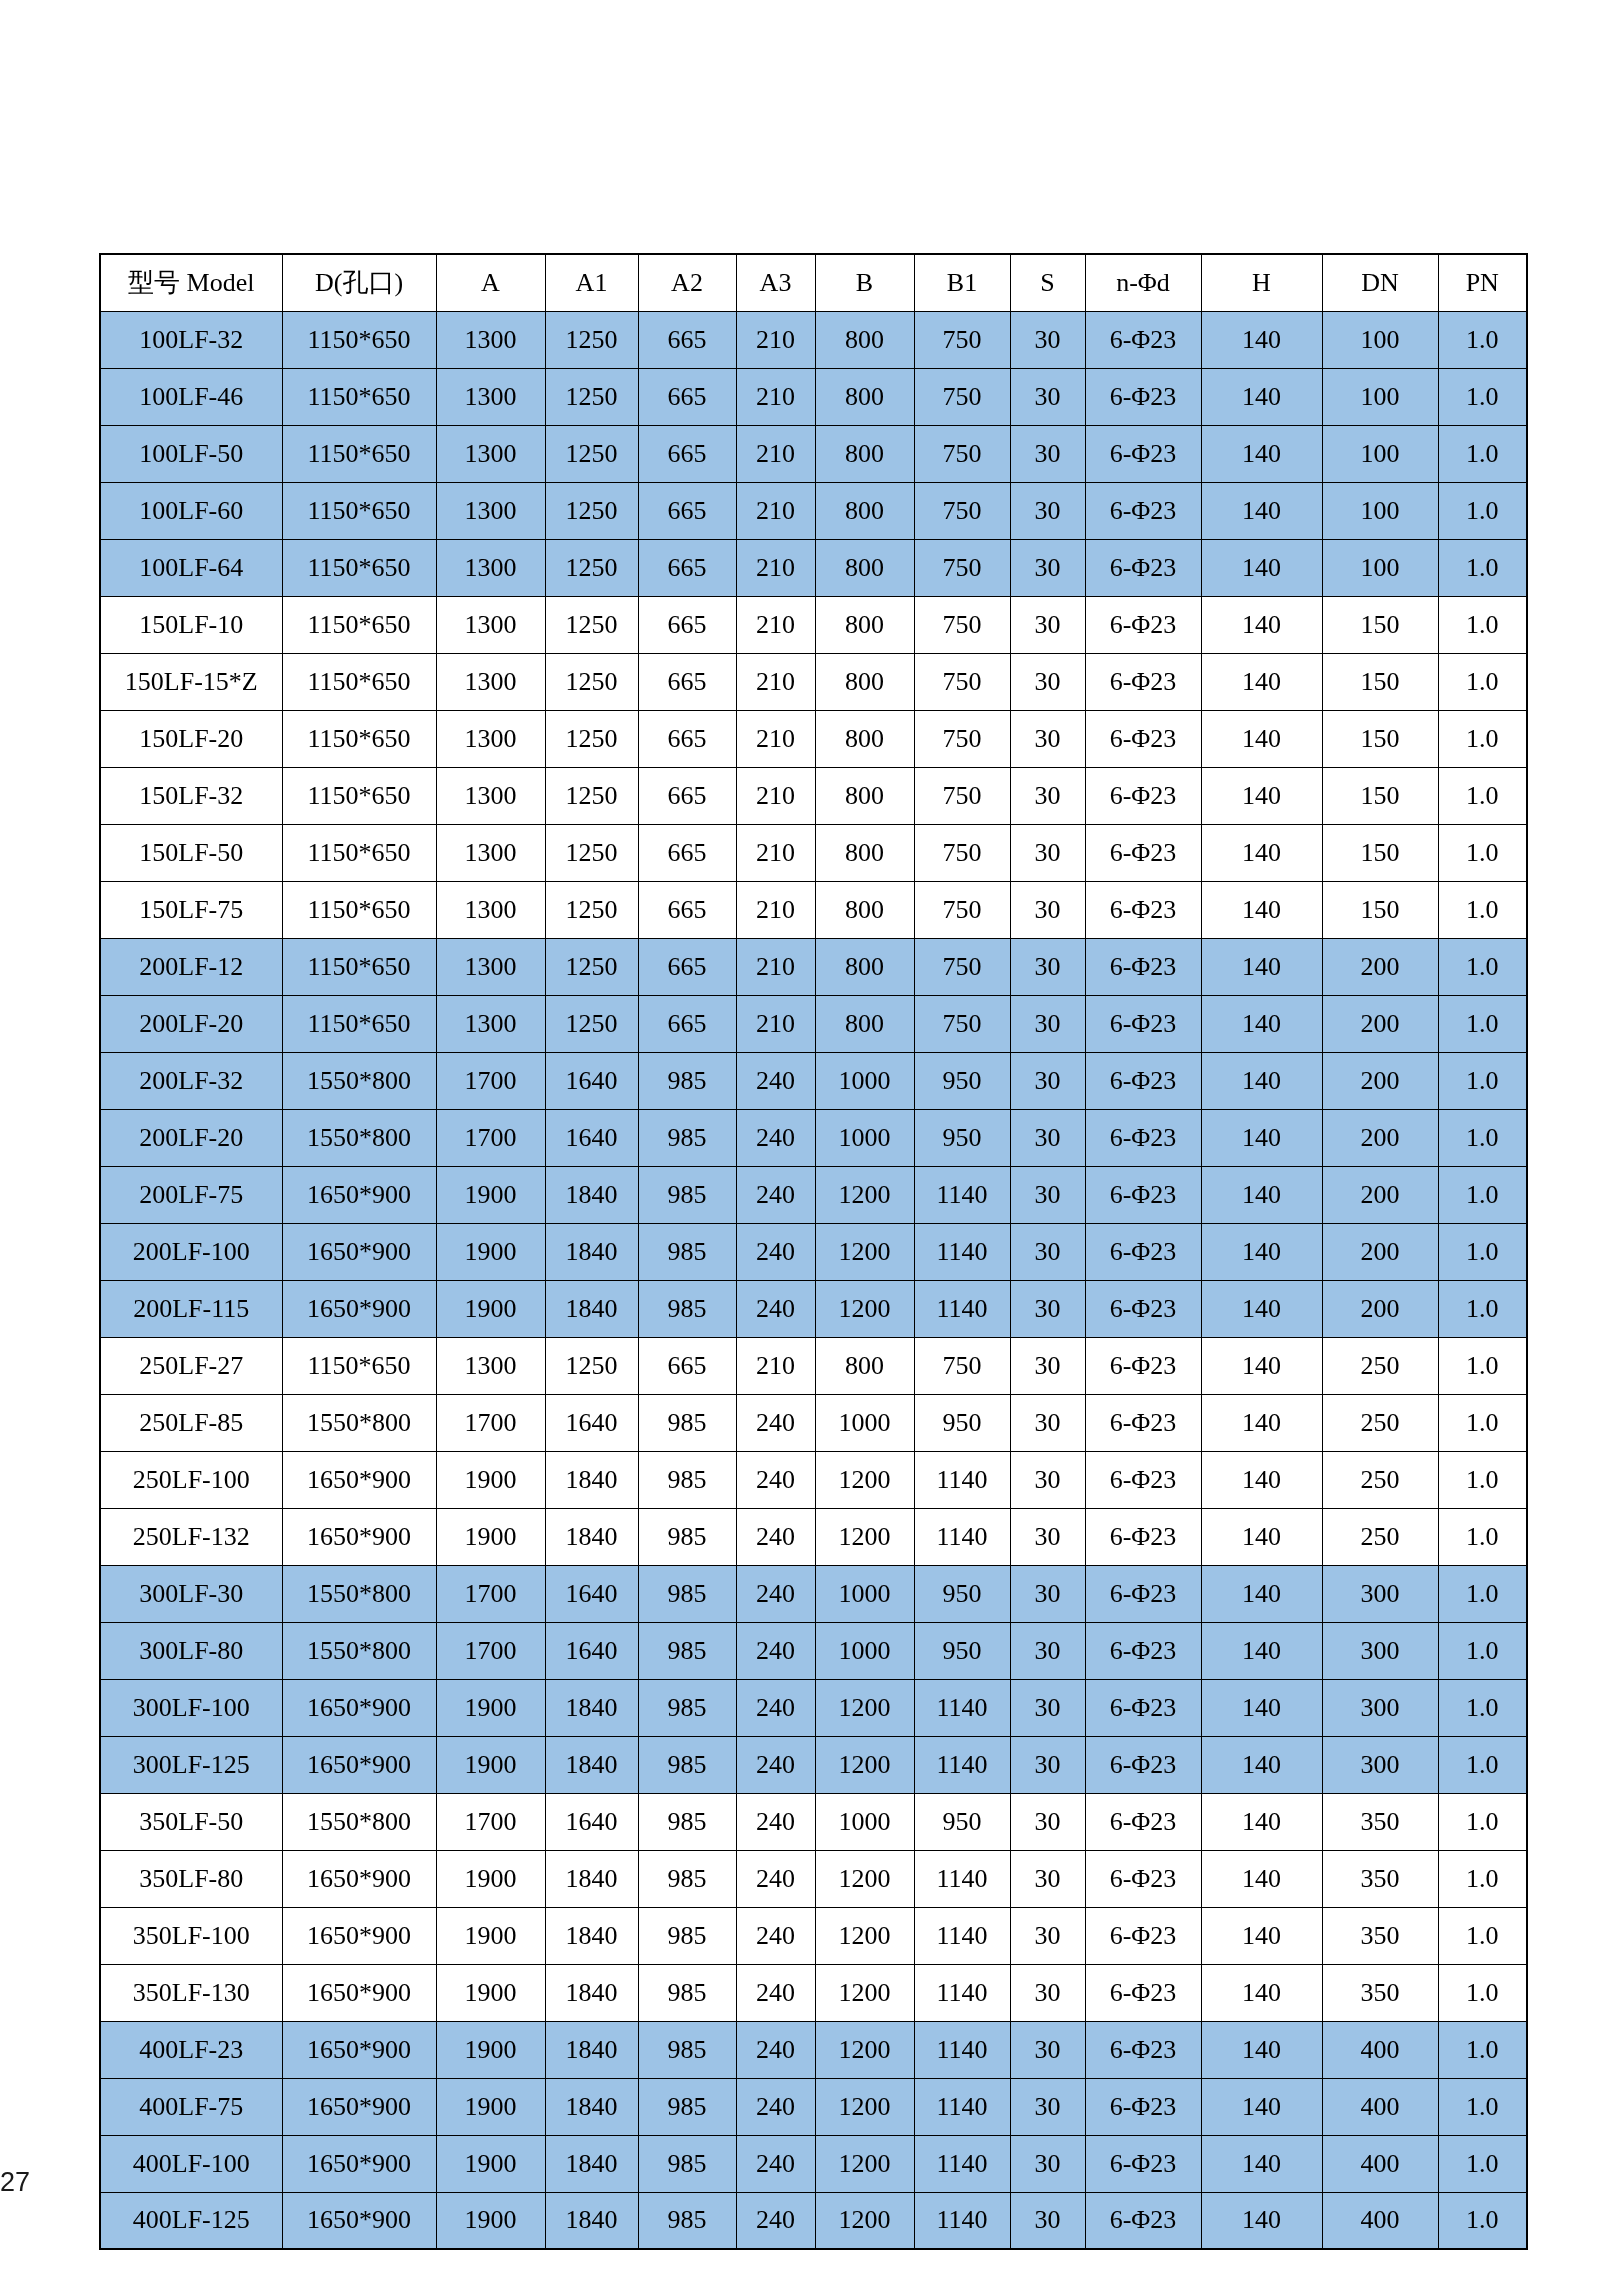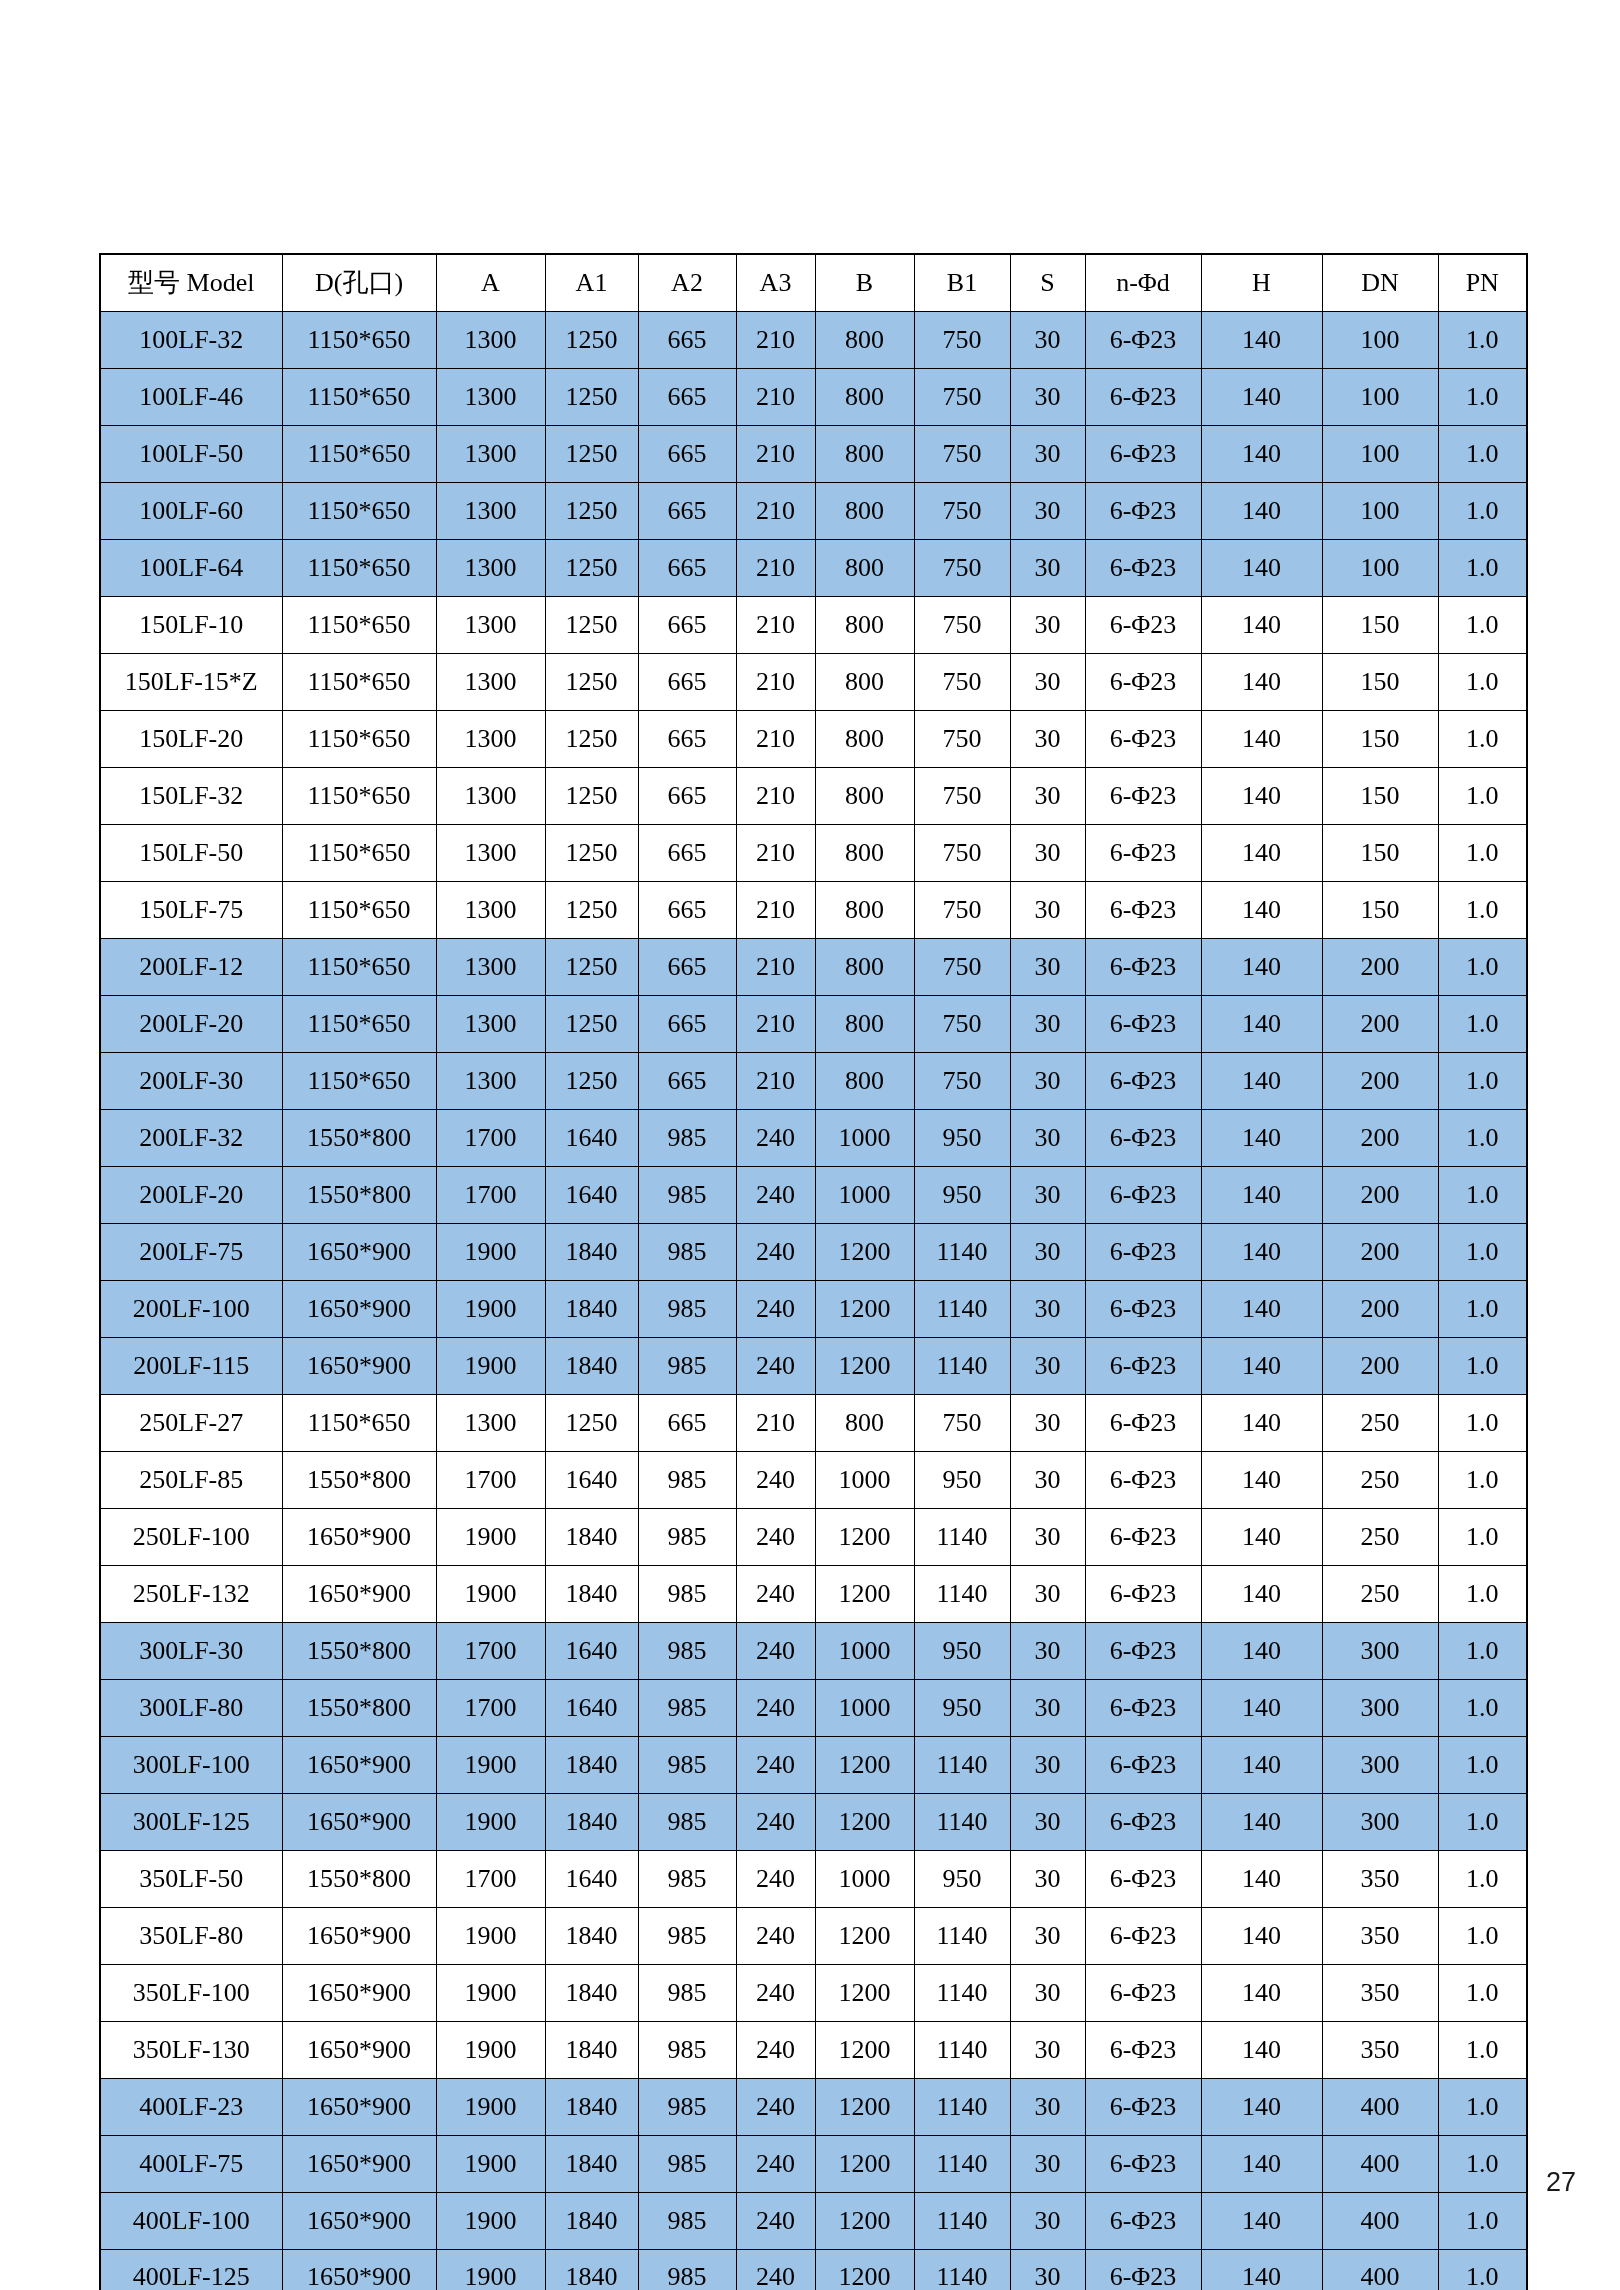--- a/index.html
+++ b/index.html
@@ -55,21 +55,21 @@
   col.c8  { width: 75px;  }
   col.c9  { width: 116px; }
   col.c10 { width: 121px; }
   col.c11 { width: 116px; }
   col.c12 { width: 89px;  }
   .page-number {
     position: absolute;
     left: 0;
     top: 2167px;
     width: 1576px;
-    text-align: right;
+    text-align: left;
     font-family: "Liberation Sans", sans-serif;
     font-size: 27px;
     color: #1a1a1a;
   }
 </style>
 </head>
 <body>
 
 <div class="page">
 
@@ -296,35 +296,20 @@
           <td>210</td>
           <td>800</td>
           <td>750</td>
           <td>30</td>
           <td>6-Φ23</td>
           <td>140</td>
           <td>200</td>
           <td>1.0</td>
         </tr>
         <tr class="hl">
-          <td>200LF-30</td>
-          <td>1150*650</td>
-          <td>1300</td>
-          <td>1250</td>
-          <td>665</td>
-          <td>210</td>
-          <td>800</td>
-          <td>750</td>
-          <td>30</td>
-          <td>6-Φ23</td>
-          <td>140</td>
-          <td>200</td>
-          <td>1.0</td>
-        </tr>
-        <tr class="hl">
           <td>200LF-32</td>
           <td>1550*800</td>
           <td>1700</td>
           <td>1640</td>
           <td>985</td>
           <td>240</td>
           <td>1000</td>
           <td>950</td>
           <td>30</td>
           <td>6-Φ23</td>

